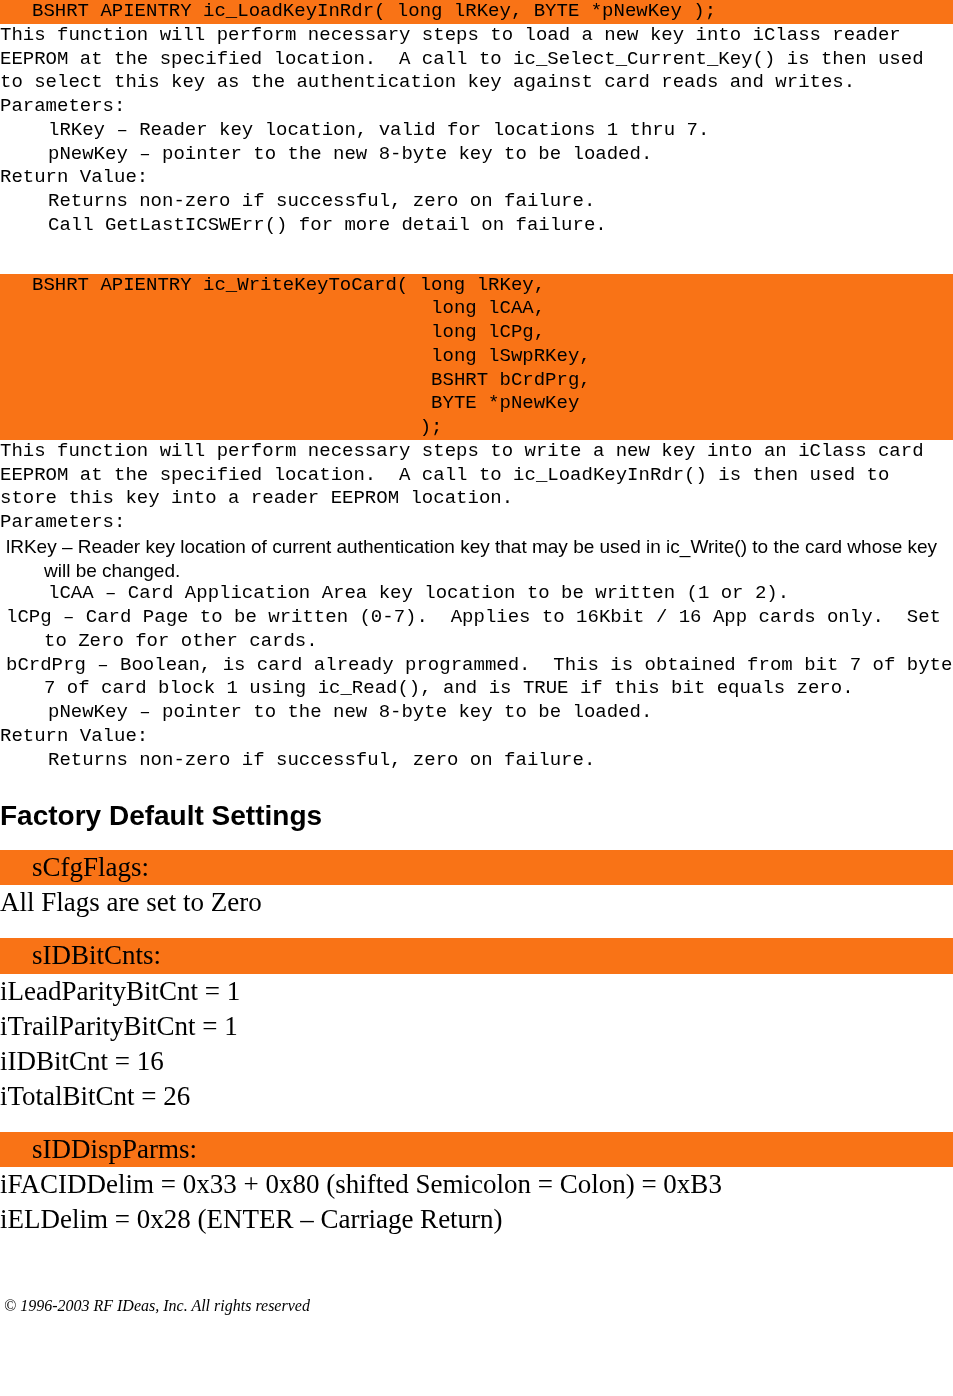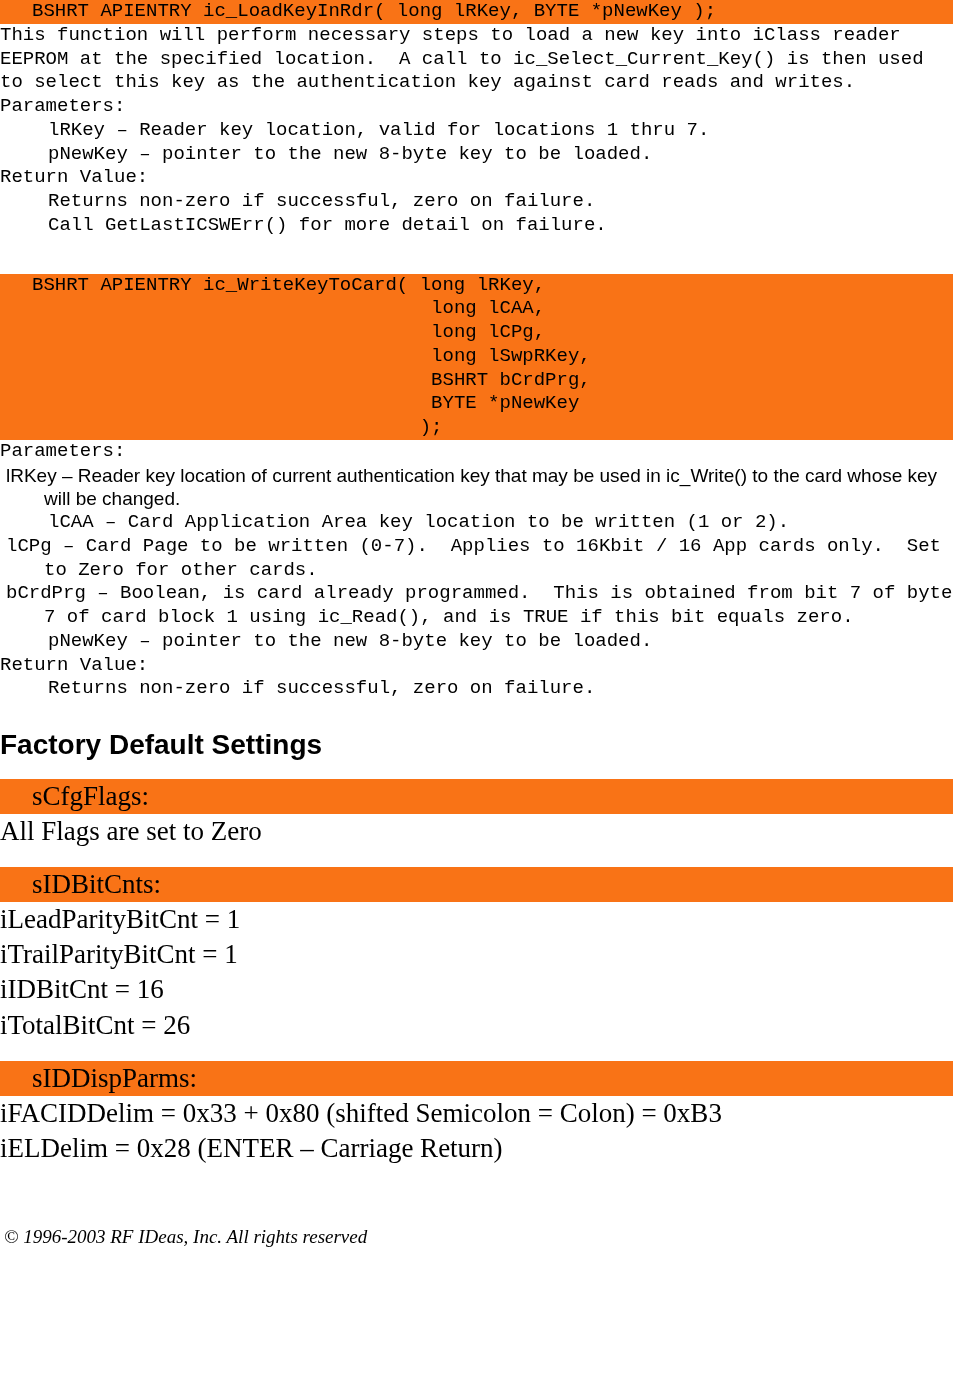--- a/index.html
+++ b/index.html
@@ -24,21 +24,21 @@
     line-height: 1.25;
   }
   .serif {
     font-family: "Times New Roman", Times, serif;
     font-size: 27px;
     line-height: 1.3;
   }
   .serif-italic {
     font-family: "Times New Roman", Times, serif;
     font-style: italic;
-    font-size: 19px;
+    font-size: 16px;
   }
   .shade {
     background: #f97316;
     display: block;
     width: 100%;
     padding-left: 32px;
   }
   .indent1 { padding-left: 48px; text-indent: 0; }
   .hang {
     padding-left: 44px;
@@ -78,20 +78,21 @@
 
   <div class="spacer-big"></div>
 
   <div class="mono shade">BSHRT APIENTRY ic_WriteKeyToCard( long lRKey,
                                    long lCAA,
                                    long lCPg,
                                    long lSwpRKey,
                                    BSHRT bCrdPrg,
                                    BYTE *pNewKey
                                   );</div>
+  <div class="mono">This function will perform necessary steps to write a new key into an iClass card EEPROM at the specified location.  A call to ic_LoadKeyInRdr() is then used to store this key into a reader EEPROM location.</div>
   <div class="mono">Parameters:</div>
   <div class="sans hang">lRKey – Reader key location of current authentication key that may be used in ic_Write() to the card whose key will be changed.</div>
   <div class="mono indent1">lCAA – Card Application Area key location to be written (1 or 2).</div>
   <div class="mono hang">lCPg – Card Page to be written (0-7).  Applies to 16Kbit / 16 App cards only.  Set to Zero for other cards.</div>
   <div class="mono hang">bCrdPrg – Boolean, is card already programmed.  This is obtained from bit 7 of byte 7 of card block 1 using ic_Read(), and is TRUE if this bit equals zero.</div>
   <div class="mono indent1">pNewKey – pointer to the new 8-byte key to be loaded.</div>
   <div class="mono">Return Value:</div>
   <div class="mono indent1">Returns non-zero if successful, zero on failure.</div>
 
   <h2 class="section">Factory Default Settings</h2>

